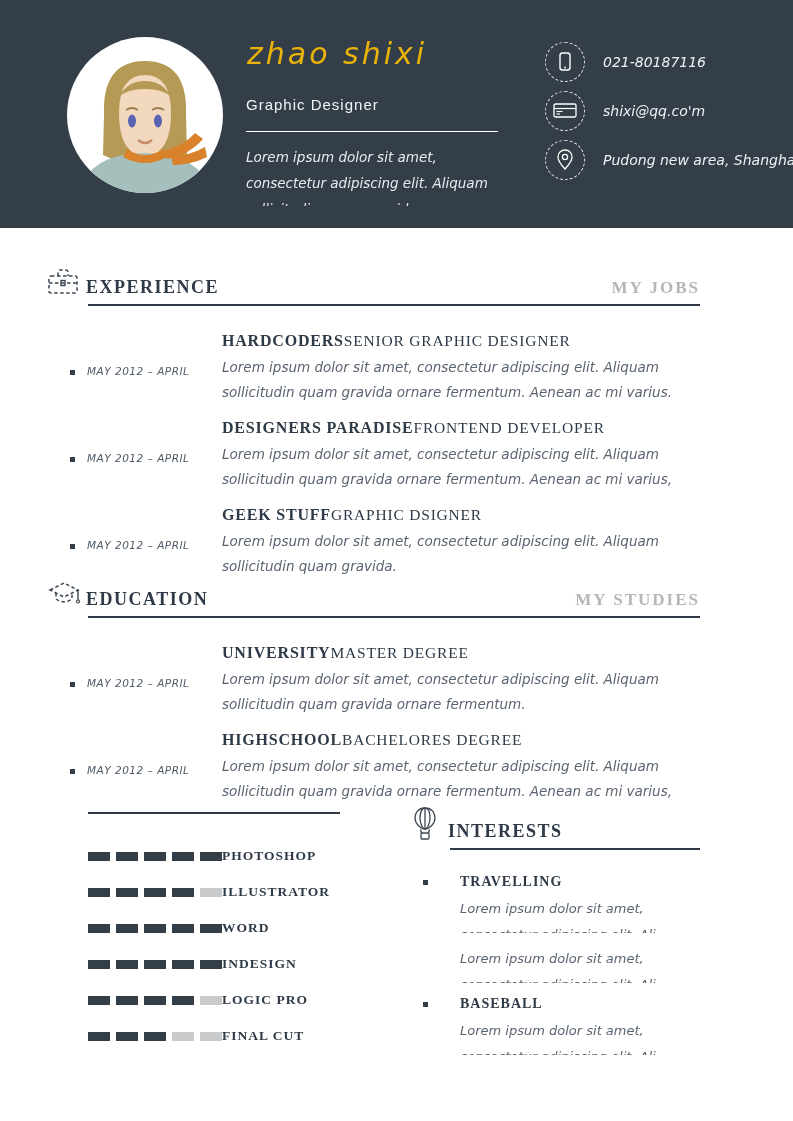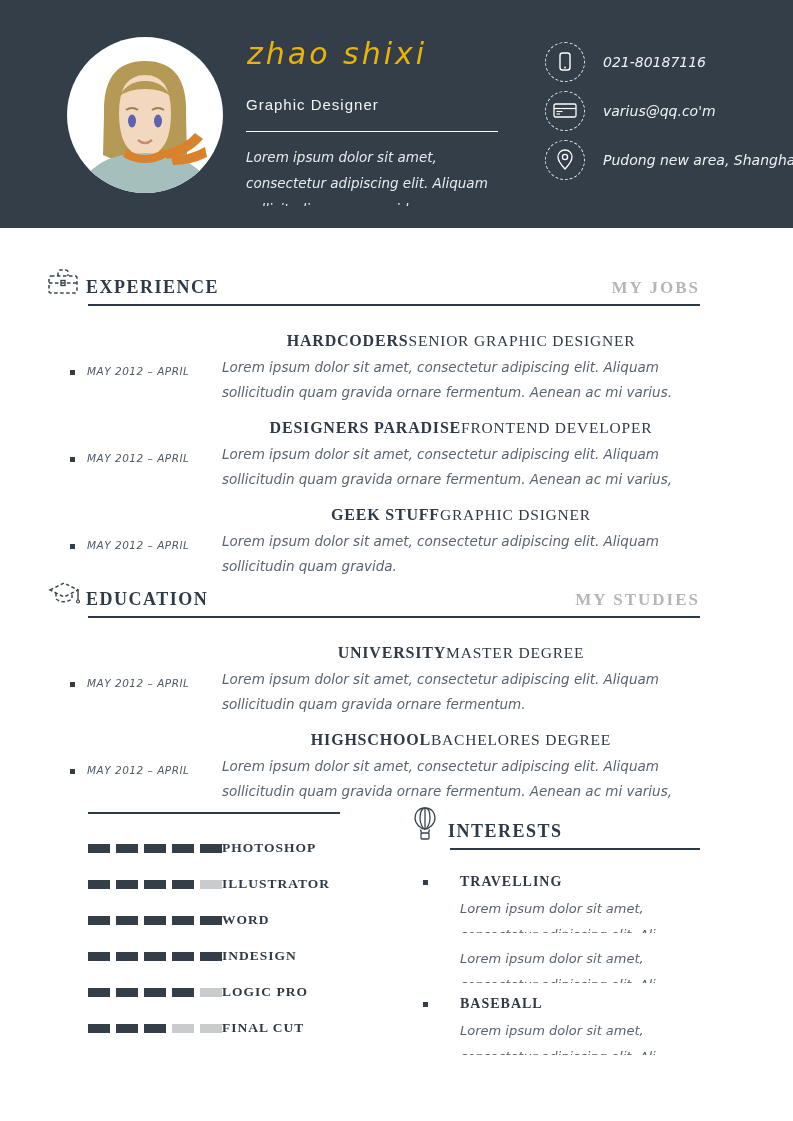--- a/index.html
+++ b/index.html
@@ -116,21 +116,21 @@
   }
   .entry-date {
     font-family: "DejaVu Sans", sans-serif;
     font-style: italic;
     font-size: 10.5px;
     letter-spacing: 0.5px;
     color: #4e5a66;
     white-space: nowrap;
   }
   .entry-main { }
-  .entry-titlerow { display: flex; justify-content: center; align-items: baseline; }
+  .entry-titlerow { display: flex; justify-content: flex-start; align-items: baseline; }
   .entry-org {
     font-family: "Liberation Serif", serif;
     font-weight: bold;
     font-size: 16px;
     letter-spacing: 0.8px;
     color: #2e3a47;
   }
   .entry-role {
     font-family: "Liberation Serif", serif;
     font-size: 15.5px;
@@ -147,21 +147,21 @@
     line-height: 25px;
   }
 
   
   .col { position: absolute; }
   .col-head { display: flex; align-items: flex-end; }
   .col-rule { height: 2px; background: #2e3a47; margin-top: 6px; }
 
   .skills-col { left: 46px; top: 806px; width: 344px; }
   .skills-col .col-rule { margin-left: 42px; width: 252px; }
-  .skill-rows { margin-left: 42px; padding-top: 16px; }
+  .skill-rows { margin-left: 42px; padding-top: 24px; }
   .skill-row { display: flex; align-items: center; height: 36px; }
   .skill-meter { display: flex; width: 134px; flex: 0 0 134px; }
   .skill-block {
     width: 22px; height: 9px;
     background: #c9cbcd;
     margin-right: 6px;
   }
   .skill-block:last-child { margin-right: 0; }
   .skill-block.filled { background: #333e48; }
   .skill-label {
@@ -250,21 +250,21 @@
       </div>
       <div class="contact-row">
         <span class="contact-icon-circle">
           <svg width="24" height="20" viewBox="0 0 24 20">
             <rect x="1" y="3" width="22" height="13" rx="1.5" fill="none" stroke="#ffffff" stroke-width="1.3"></rect>
             <line x1="1" y1="7.5" x2="23" y2="7.5" stroke="#ffffff" stroke-width="1.2"></line>
             <line x1="3.5" y1="10.5" x2="9.5" y2="10.5" stroke="#ffffff" stroke-width="1.1"></line>
             <line x1="3.5" y1="13" x2="7" y2="13" stroke="#ffffff" stroke-width="1.1"></line>
           </svg>
         </span>
-        <span class="contact-label">varius@qq.co'm</span>
+        <span class="contact-label">shixi@qq.co'm</span>
       </div>
       <div class="contact-row">
         <span class="contact-icon-circle">
           <svg width="18" height="24" viewBox="0 0 18 24">
             <path d="M9,2 C13.4,2 16,5.2 16,9 C16,13.5 9,21 9,21 C9,21 2,13.5 2,9 C2,5.2 4.6,2 9,2 Z" fill="none" stroke="#ffffff" stroke-width="1.3"></path>
             <circle cx="9" cy="9" r="2.6" fill="none" stroke="#ffffff" stroke-width="1.3"></circle>
           </svg>
         </span>
         <span class="contact-label">Pudong new area, Shanghai.</span>
       </div>

